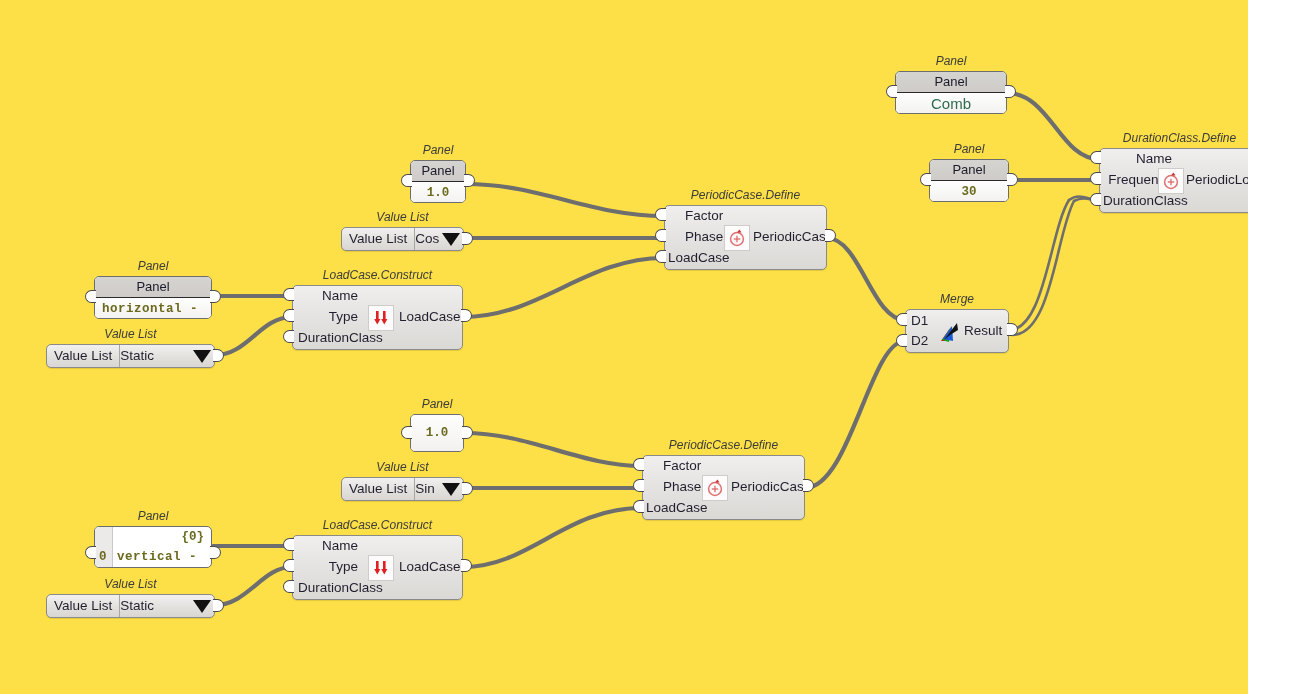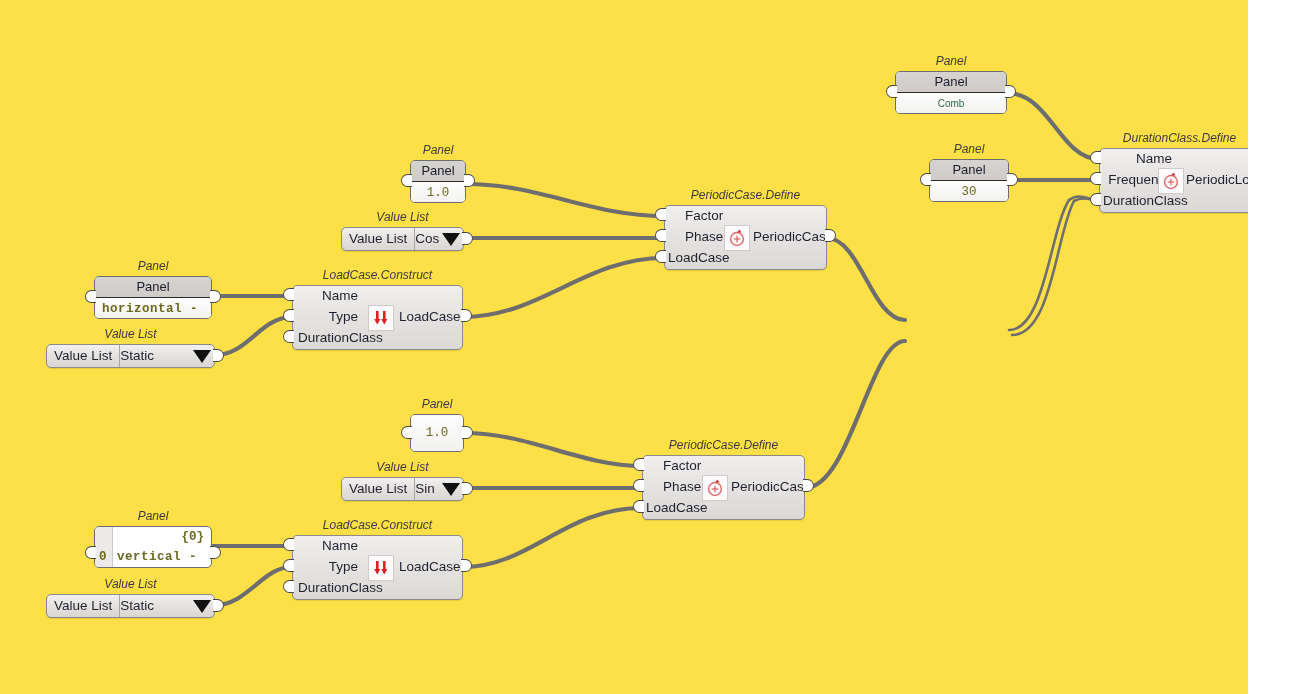--- a/index.html
+++ b/index.html
@@ -110,38 +110,38 @@
     text-align: center;
     font-size: 13px;
     color: #1b1b2b;
     background: linear-gradient(to bottom, #d6d4d1 0%, #cecbc8 100%);
     border-bottom: 1px solid #2a2a2a;
   }
   .panel-value {
     height: 22px;
     line-height: 22px;
     text-align: center;
-    font-size: 10px;
+    font-size: 15px;
     color: #2f6b4f;
     background: linear-gradient(to bottom, #fefefe 0%, #f2f1ef 100%);
   }
   .panel-value.mono {
     font-family: "Liberation Mono", "DejaVu Sans Mono", monospace;
     font-size: 12.5px;
     text-align: left;
     padding-left: 7px;
     color: #6b6a1e;
     font-weight: bold;
     letter-spacing: 0.5px;
   }
   .panel-value.num {
     font-family: "Liberation Mono", "DejaVu Sans Mono", monospace;
     font-size: 12.5px;
     color: #6b6a1e;
-    font-weight: normal;
+    font-weight: bold;
   }
   .panel.plain .panel-value {
     height: 100%;
   }
   
   .panel.list {
     background: #ffffff;
   }
   .list-gutter {
     position: absolute;
@@ -460,20 +460,39 @@
         </svg>
       </div>
       <div class="out-label" style="left:88px; top:21px;">PeriodicCase</div>
     </div>
     <div class="port in" style="top:3px;"></div>
     <div class="port in" style="top:24px;"></div>
     <div class="port in" style="top:45px;"></div>
     <div class="port out" style="top:24px;"></div>
   </div>
 
+  <div class="node" style="left:905px; top:309px; width:104px; height:44px;">
+    <div class="node-title">Merge</div>
+    <div class="body">
+      <div class="in-label" style="left:5px; top:1px;">D1</div>
+      <div class="in-label" style="left:5px; top:21px;">D2</div>
+      <div class="icon-tile" style="left:31px; top:9px; background:transparent; border:none;">
+        <svg width="26" height="26" viewBox="0 0 26 26">
+          <polygon points="4,22 13,9 8,22" fill="#d41616"></polygon>
+          <polygon points="5,21 14,8 12,23" fill="#18a018"></polygon>
+          <polygon points="6,20 15,7 16,22" fill="#1b59d6"></polygon>
+          <polygon points="7,21 20,4 21,11 13,16" fill="#111111"></polygon>
+        </svg>
+      </div>
+      <div class="out-label" style="left:58px; top:11px;">Result</div>
+    </div>
+    <div class="port in" style="top:4px;"></div>
+    <div class="port in" style="top:25px;"></div>
+    <div class="port out" style="top:14px;"></div>
+  </div>
 
   <div class="node" style="left:1099px; top:148px; width:161px; height:65px;">
     <div class="node-title">DurationClass.Define</div>
     <div class="body">
       <div class="in-label" style="left:auto; right:87px; top:0px;">Name</div>
       <div class="in-label" style="left:auto; right:87px; top:21px;">Frequency</div>
       <div class="in-label" style="left:3px; top:42px;">DurationClass</div>
       <div class="icon-tile" style="left:58px; top:19px;">
         <svg width="20" height="20" viewBox="0 0 20 20">
           <circle cx="10" cy="11" r="6.4" fill="none" stroke="#e07070" stroke-width="1.5"></circle>

